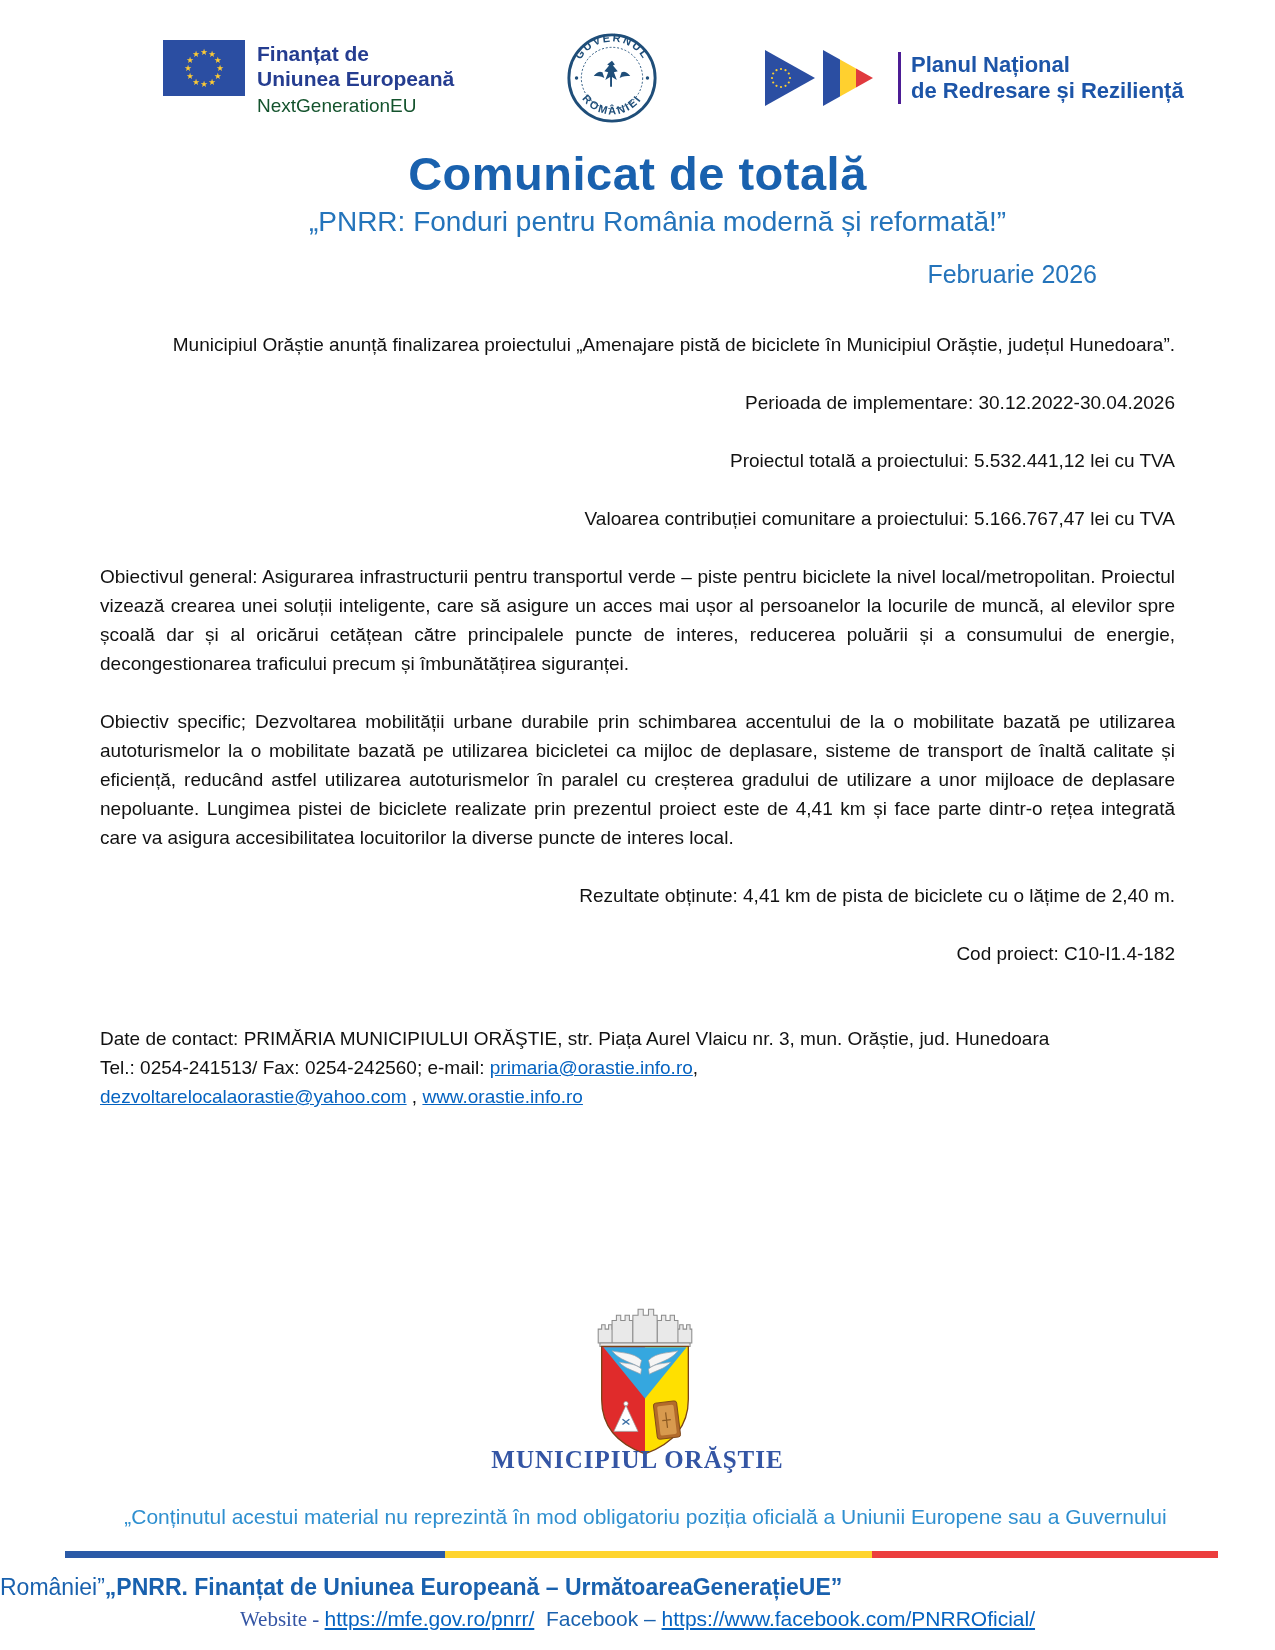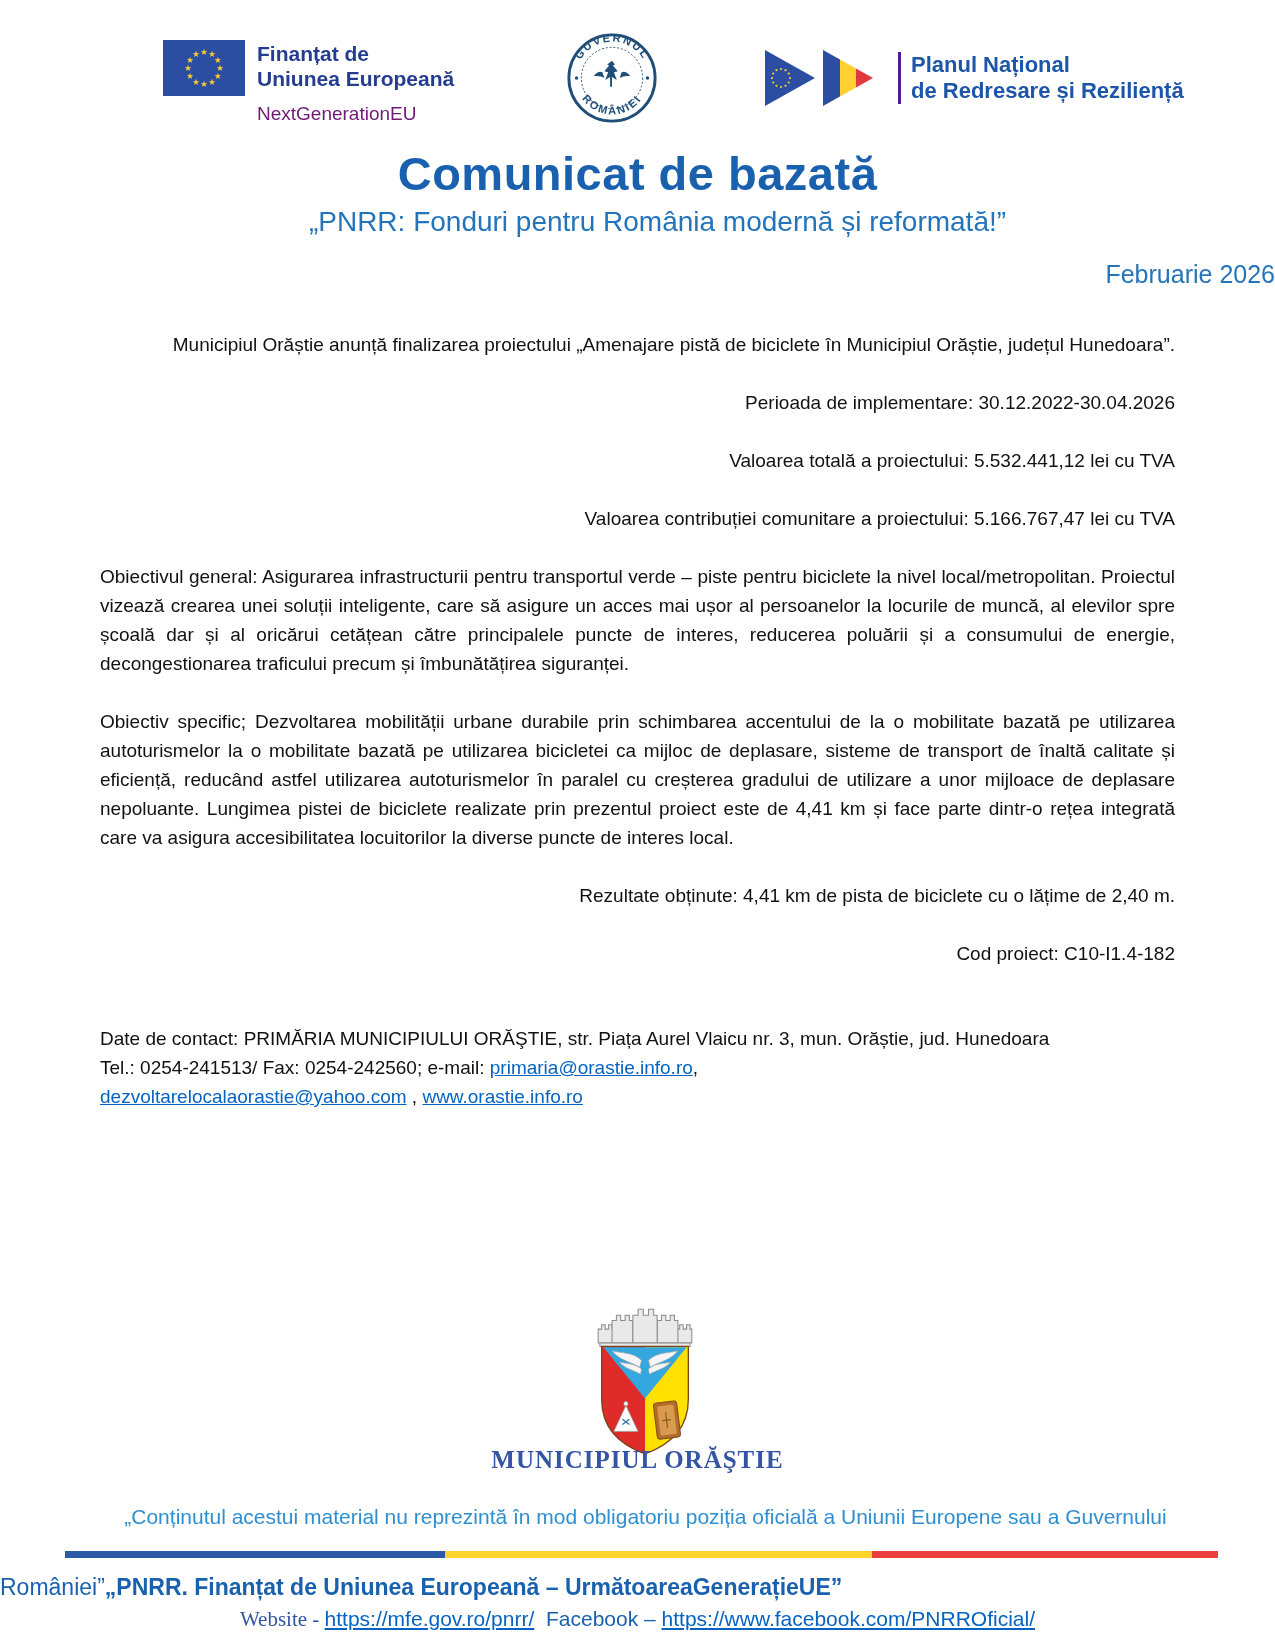--- a/index.html
+++ b/index.html
@@ -4,36 +4,36 @@
 <style>
   html,body{margin:0;padding:0;background:#ffffff;}
   .page{position:relative;width:1275px;height:1650px;background:#ffffff;overflow:hidden;
         font-family:"Liberation Sans", sans-serif;color:#111;}
 
   
   .eu-logo{position:absolute;left:163px;top:40px;display:flex;align-items:flex-start;}
   .eu-flag{width:82px;height:56px;display:block;}
   .eu-text{margin-left:12px;line-height:25px;padding-top:1px;}
   .eu-text .b{font-weight:bold;color:#253D90;font-size:21px;display:block;}
-  .eu-text .g{color:#701a75;font-size:19px;display:block;margin-top:10px;}
+  .eu-text .g{color:#14532d;font-size:19px;display:block;margin-top:2px;}
 
   .gov-seal{position:absolute;left:566px;top:32px;width:92px;height:92px;}
 
   .pnrr-logo{position:absolute;left:760px;top:48px;display:flex;align-items:center;}
   .pnrr-tris{width:128px;height:60px;display:block;}
   .pnrr-text{margin-left:10px;border-left:3px solid #4c1d95;padding-left:10px;}
   .pnrr-text span{display:block;font-weight:bold;color:#1D55A8;font-size:22px;line-height:26px;}
 
   
   .title{position:absolute;left:0;right:0;top:146px;text-align:center;
          font-size:47px;font-weight:bold;color:#1961AE;letter-spacing:.5px;}
   .subtitle{position:absolute;left:0;right:0;top:206px;text-align:center;
          font-size:28px;color:#2474BB;padding-left:40px;}
   .date-line{position:absolute;left:0;right:0;top:260px;text-align:right;
-         font-size:25px;color:#2474BB;}
+         padding-right:178px;font-size:25px;color:#2474BB;}
 
   
   .body-text{position:absolute;left:100px;top:330px;width:1075px;
          font-size:19px;line-height:29px;color:#111;}
   .body-text p{margin:0 0 29px 0;text-align:justify;}
   .body-text p.nj{text-align:right;}
   .contact{margin-top:56px;}
   .contact p{margin:0;text-align:justify;}
   .contact p.nj{text-align:left;}
   a.doc-link{color:#0563C1;text-decoration:underline;cursor:pointer;}
@@ -137,28 +137,28 @@
         <rect x="75" y="0" width="16" height="60" fill="#FFD02F"></rect>
         <rect x="91" y="0" width="17" height="60" fill="#E03A3E"></rect>
       </g>
     </svg>
     <div class="pnrr-text">
       <span>Planul Național</span>
       <span>de Redresare și Reziliență</span>
     </div>
   </div>
 
-  <div class="title">Comunicat de bazată</div>
+  <div class="title">Comunicat de totală</div>
   <div class="subtitle">„PNRR: Fonduri pentru România modernă și reformată!”</div>
   <div class="date-line">Februarie 2026</div>
 
   <div class="body-text">
     <p class="nj">Municipiul Orăștie anunță finalizarea proiectului „Amenajare pistă de biciclete în Municipiul Orăștie, județul Hunedoara”.</p>
     <p class="nj">Perioada de implementare: 30.12.2022-30.04.2026</p>
-    <p class="nj">Valoarea totală a proiectului: 5.532.441,12 lei cu TVA</p>
+    <p class="nj">Proiectul totală a proiectului: 5.532.441,12 lei cu TVA</p>
     <p class="nj">Valoarea contribuției comunitare a proiectului: 5.166.767,47 lei cu TVA</p>
     <p>Obiectivul general: Asigurarea infrastructurii pentru transportul verde – piste pentru biciclete la nivel local/metropolitan. Proiectul vizează crearea unei soluții inteligente, care să asigure un acces mai ușor al persoanelor la locurile de muncă, al elevilor spre școală dar și al oricărui cetățean către principalele puncte de interes, reducerea poluării și a consumului de energie, decongestionarea traficului precum și îmbunătățirea siguranței.</p>
     <p>Obiectiv specific; Dezvoltarea mobilității urbane durabile prin schimbarea accentului de la o mobilitate bazată pe utilizarea autoturismelor la o mobilitate bazată pe utilizarea bicicletei ca mijloc de deplasare, sisteme de transport de înaltă calitate și eficiență, reducând astfel utilizarea autoturismelor în paralel cu creșterea gradului de utilizare a unor mijloace de deplasare nepoluante. Lungimea pistei de biciclete realizate prin prezentul proiect este de 4,41 km și face parte dintr-o rețea integrată care va asigura accesibilitatea locuitorilor la diverse puncte de interes local.</p>
     <p class="nj">Rezultate obținute: 4,41 km de pista de biciclete cu o lățime de 2,40 m.</p>
     <p class="nj" style="margin-bottom:4px;">Cod proiect: C10-I1.4-182</p>
 
     <div class="contact">
       <p>Date de contact: PRIMĂRIA MUNICIPIULUI ORĂŞTIE, str. Piața Aurel Vlaicu nr. 3, mun. Orăștie, jud. Hunedoara</p>
       <p class="nj"><span>Tel.: 0254-241513/ Fax: 0254-242560;  e-mail: </span><a class="doc-link" href="#">primaria@orastie.info.ro</a><span>,</span></p>
       <p class="nj"><a class="doc-link" href="#">dezvoltarelocalaorastie@yahoo.com</a><span> , </span><a class="doc-link" href="#">www.orastie.info.ro</a></p>

